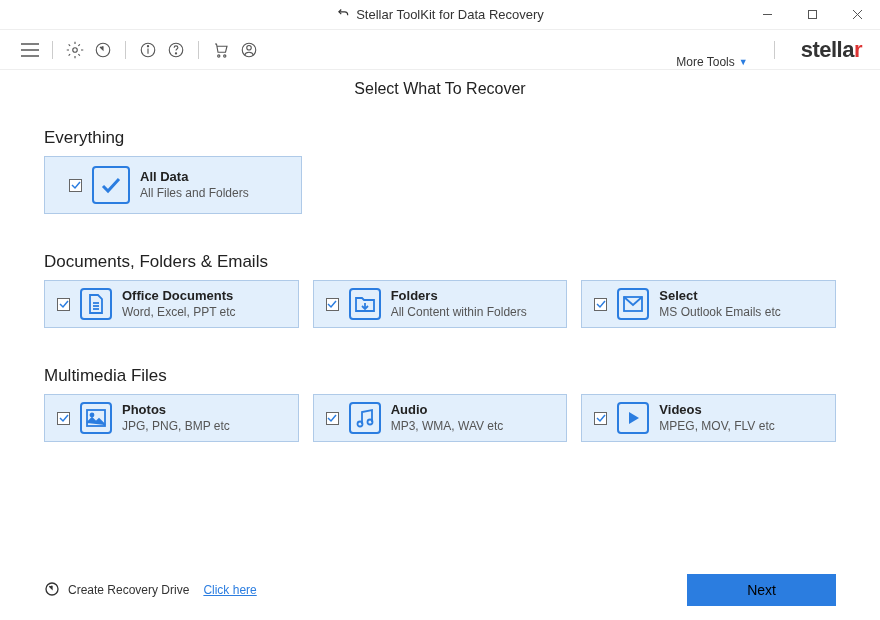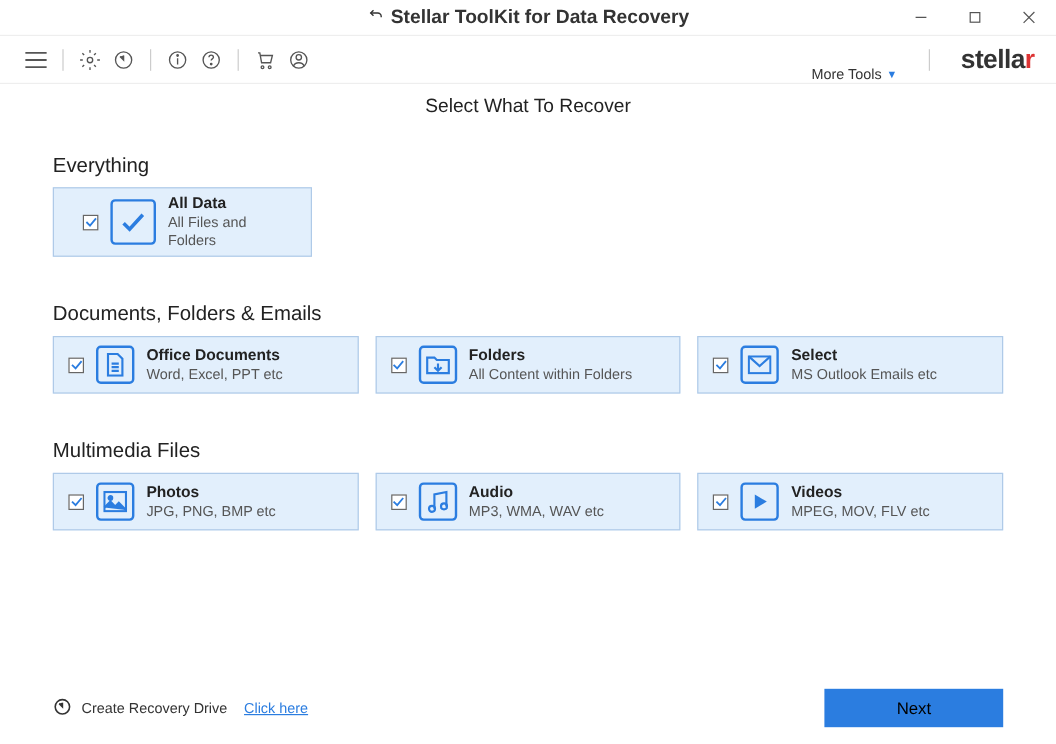--- a/index.html
+++ b/index.html
@@ -1,19 +1,19 @@
 <!DOCTYPE html>
 <html><head>
   <meta charset="utf-8">
   <style>
     * { box-sizing: border-box; margin: 0; padding: 0; }
     body { font-family: 'Segoe UI', Arial, sans-serif; background: #fff; width: 880px; height: 620px; overflow: hidden; }
     
     .titlebar { height: 30px; display: flex; align-items: center; justify-content: center; position: relative; border-bottom: 1px solid #eee; }
-    .titlebar-title { font-size: 16px; font-weight: 700; color: #333; display: flex; align-items: center; gap: 6px; }
+    .titlebar-title { font-size: 13px; font-weight: 400; color: #333; display: flex; align-items: center; gap: 6px; }
     .win-controls { position: absolute; right: 0; top: 0; display: flex; height: 100%; }
     .win-btn { width: 45px; display: flex; align-items: center; justify-content: center; color: #666; font-size: 13px; cursor: pointer; }
     
     .toolbar { height: 40px; display: flex; align-items: center; padding: 0 18px; border-bottom: 1px solid #eee; justify-content: space-between; }
     .toolbar-left { display: flex; align-items: center; gap: 4px; }
     .tb-icon { width: 24px; height: 24px; display: flex; align-items: center; justify-content: center; color: #555; cursor: pointer; }
     .tb-divider { width: 1px; height: 18px; background: #ccc; margin: 0 6px; }
     .toolbar-right { display: flex; align-items: center; gap: 20px; }
     .more-tools { font-size: 12px; color: #333; cursor: pointer; display: flex; align-items: center; gap: 4px; margin-top: 24px; }
     .more-tools .caret { color: #2b7de0; font-size: 9px; }
@@ -21,21 +21,21 @@
     .logo .red { color: #d33; }
     
     .content { padding: 10px 44px 0 44px; }
     .page-title { text-align: center; font-size: 16px; font-weight: 400; color: #222; margin-bottom: 30px; }
     
     .section { margin-bottom: 38px; }
     .section-title { font-size: 17px; color: #222; margin-bottom: 8px; font-weight: 400; }
     
     .card-row { display: flex; gap: 14px; }
     .card { border: 1px solid #afcae8; background: #e2effc; padding: 10px 12px; display: flex; align-items: center; gap: 10px; cursor: pointer; }
-    .card.all-data { width: 216px; height: 58px; padding-left: 24px; }
+    .card.all-data { width: 258px; height: 58px; padding-left: 24px; }
     .card.third { width: 256px; height: 48px; }
     
     .checkbox { width: 13px; height: 13px; border: 1px solid #666; background: #fff; display: flex; align-items: center; justify-content: center; flex-shrink: 0; }
     .checkbox svg { display: block; }
     
     .card-icon-box { width: 38px; height: 38px; border: 2px solid #2b7de0; border-radius: 4px; display: flex; align-items: center; justify-content: center; flex-shrink: 0; }
     .card-icon-box.small { width: 32px; height: 32px; }
     
     .card-text { flex: 1; }
     .card-title { font-size: 13px; font-weight: 600; color: #222; line-height: 1.3; }

